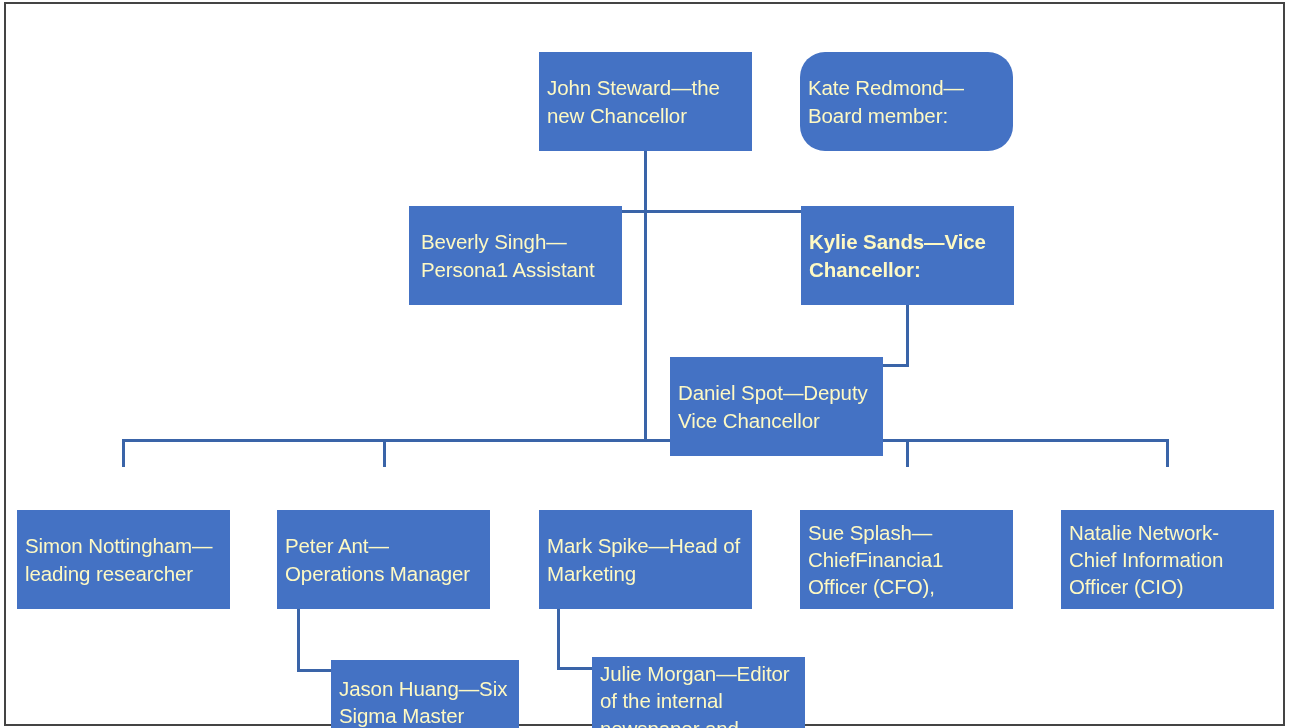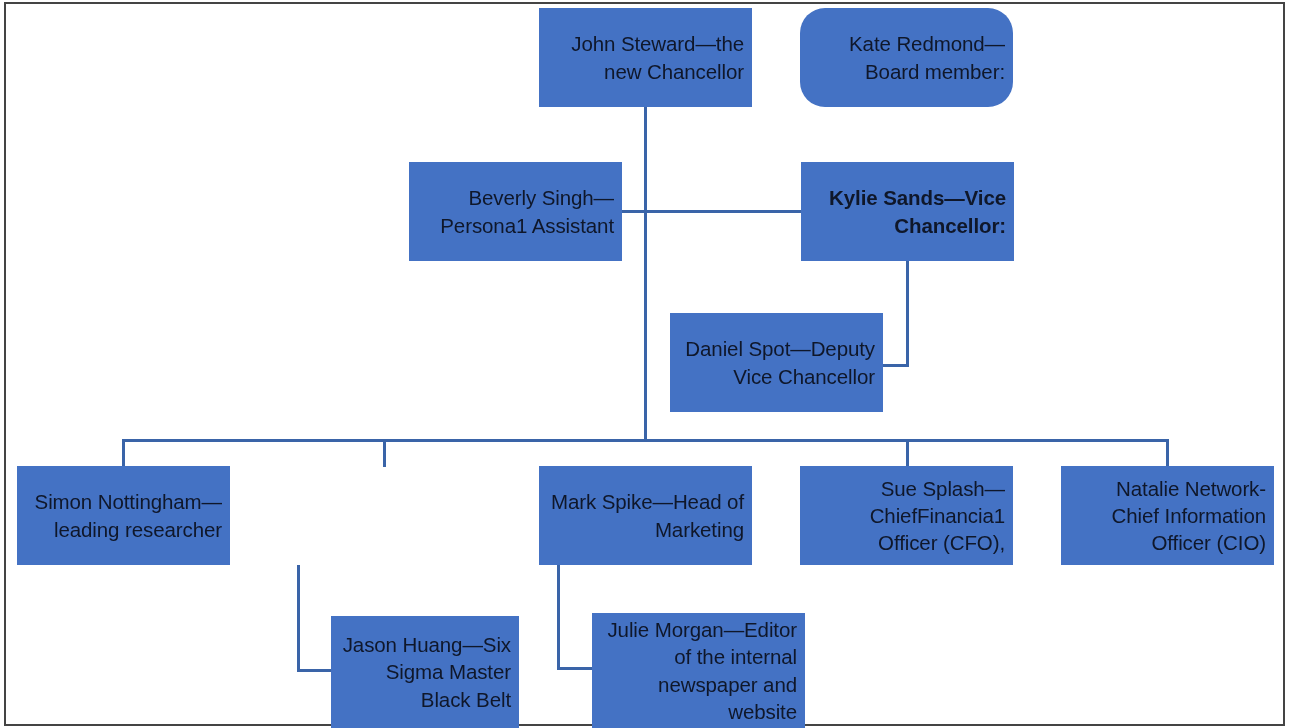--- a/index.html
+++ b/index.html
@@ -21,30 +21,31 @@
     top: 2px;
     width: 1281px;
     height: 724px;
     border: 2px solid #444444;
     box-sizing: border-box;
     pointer-events: none;
   }
   .node {
     position: absolute;
     background: #4472C4;
-    color: #0f172a;
+    color: #fef9c3;
     display: flex;
     align-items: center;
     justify-content: center;
-    text-align: right;
+    text-align: left;
     font-size: 20.5px;
     line-height: 1.33;
     letter-spacing: -0.1px;
     box-sizing: border-box;
     padding: 2px 8px;
+    margin-top: 44px;
   }
   .node span { display: block; width: 100%; }
   .conn {
     position: absolute;
     background: #3A64A8;
   }
   .conn.h { height: 3px; }
   .conn.v { width: 3px; }
 </style>
 </head>
@@ -91,20 +92,23 @@
   </div>
 
   <div class="node" style="left:670px; top:313px; width:213px; height:99px;">
     <span>Daniel Spot—Deputy Vice Chancellor</span>
   </div>
 
   <div class="node" style="left:17px; top:466px; width:213px; height:99px;">
     <span>Simon Nottingham—leading researcher</span>
   </div>
 
+  <div class="node" style="left:277px; top:466px; width:213px; height:99px;">
+    <span>Peter Ant—Operations Manager</span>
+  </div>
 
   <div class="node" style="left:539px; top:466px; width:213px; height:99px;">
     <span>Mark Spike—Head of Marketing</span>
   </div>
 
   <div class="node" style="left:800px; top:466px; width:213px; height:99px;">
     <span>Sue Splash—ChiefFinancia1 Officer (CFO),</span>
   </div>
 
   <div class="node" style="left:1061px; top:466px; width:213px; height:99px;">

